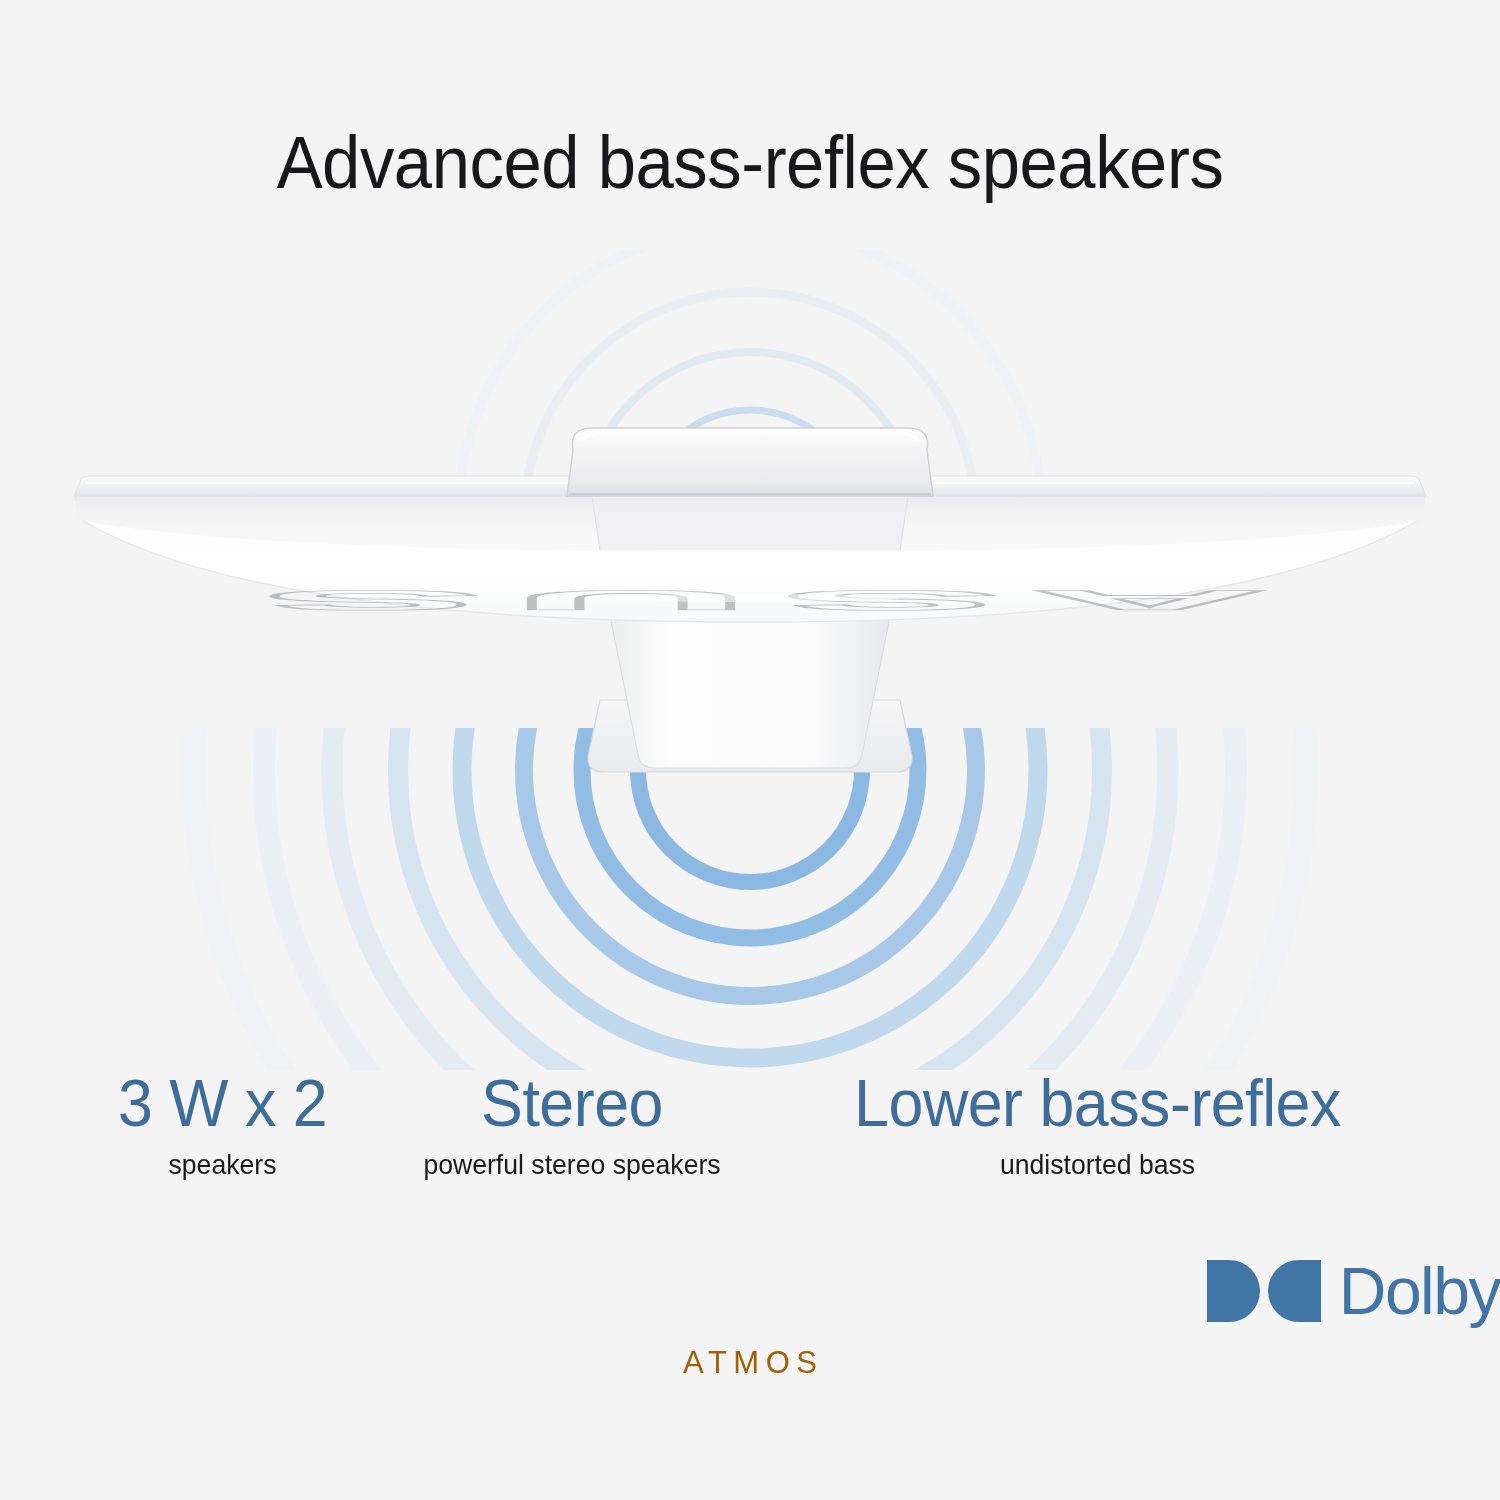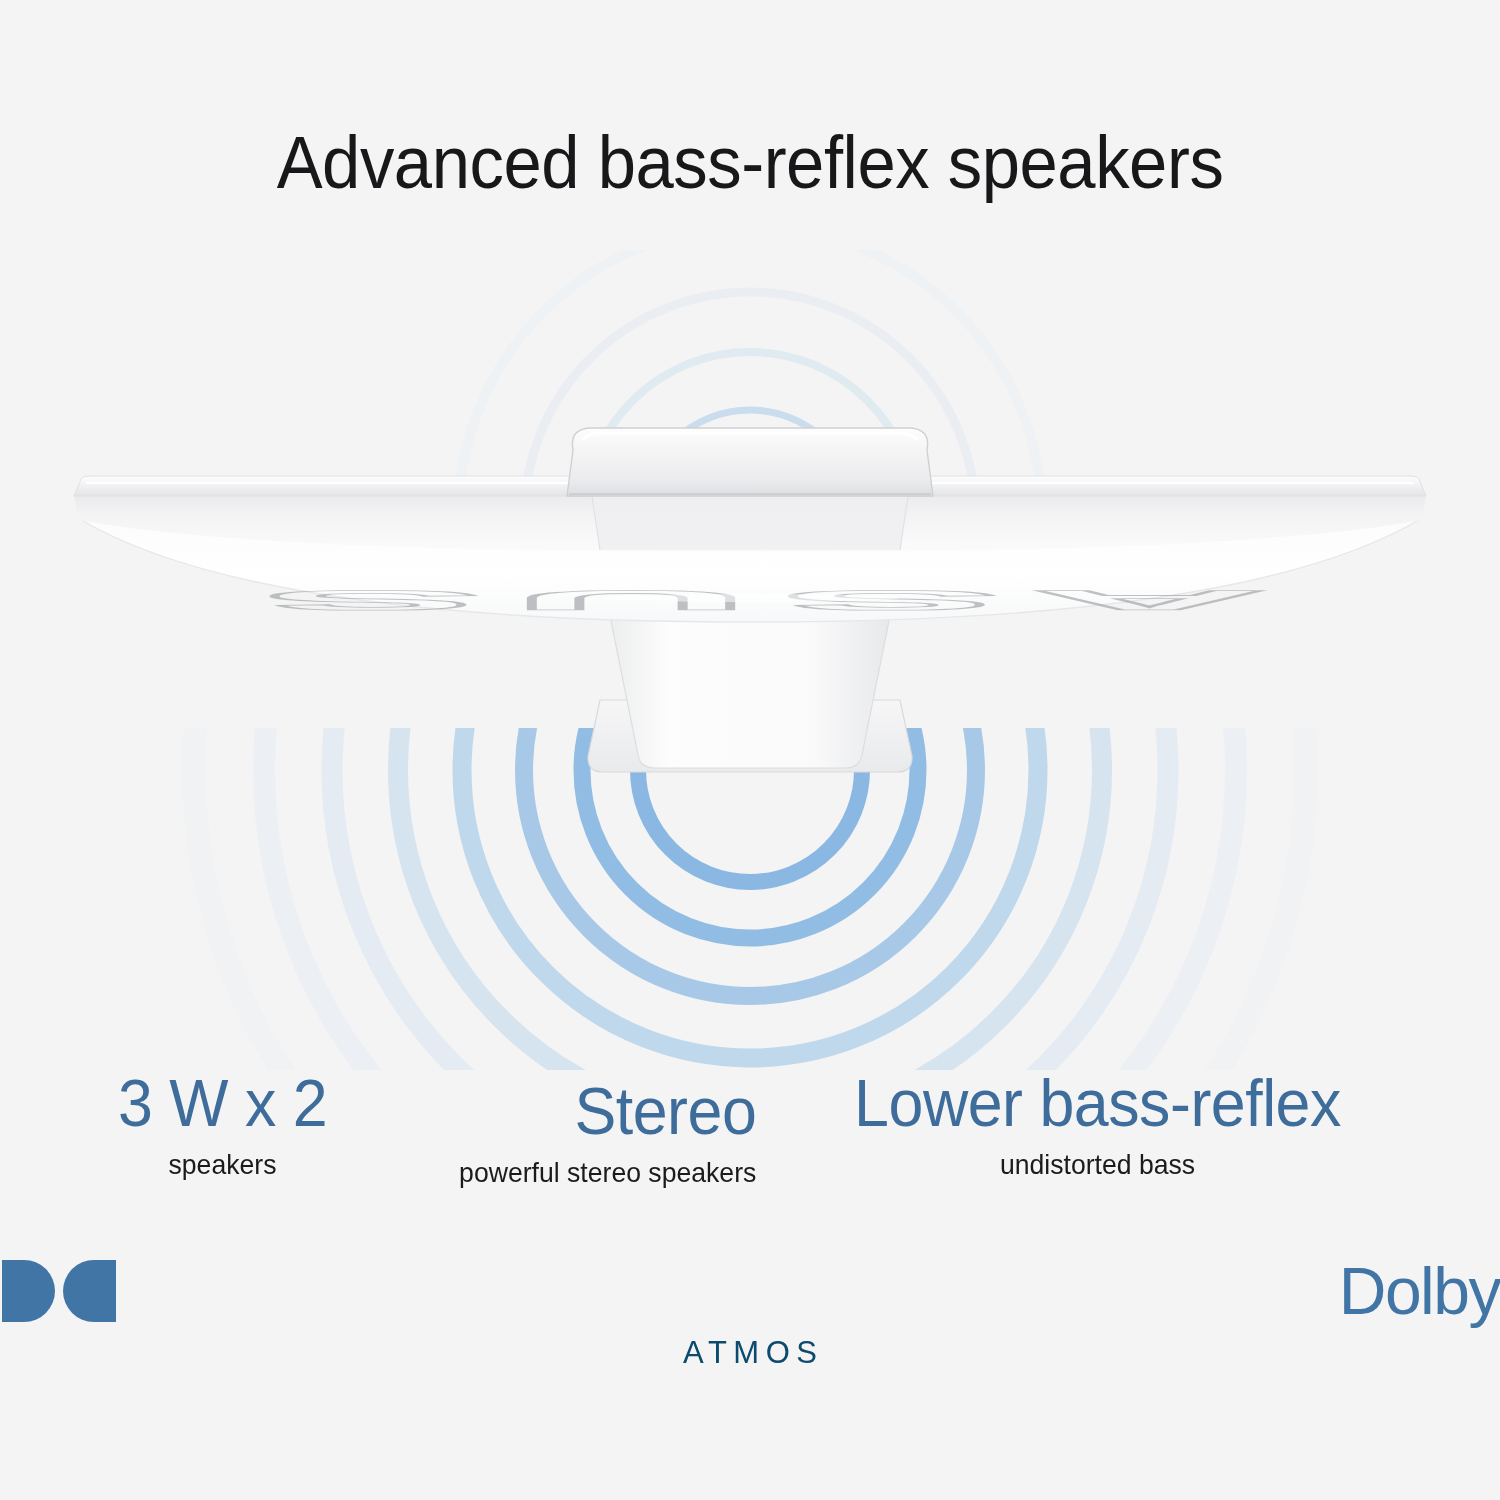--- a/index.html
+++ b/index.html
@@ -81,50 +81,50 @@
     color: #1b1b1d;
     font-size: 28px;
     line-height: 1.0;
     margin-top: 12px;
     font-weight: 400;
     transform: scaleX(0.95);
     transform-origin: 50% 50%;
   }
 
   .f0 { left: 30px;  top: 0; width: 385px; }
-  .f1 { left: 378px; top: 8px; width: 388px; text-align: right; }
+  .f1 { left: 378px; top: 0; width: 388px; }
   .f2 { left: 745px; top: 0; width: 705px; }
 
   
   .dolby {
     position: absolute;
     left: 0;
     top: 1255px;
     width: 1500px;
     text-align: center;
   }
   .dolby-row {
     display: flex;
     align-items: center;
-    justify-content: space-between;
+    justify-content: flex-end;
     gap: 16px;
     height: 72px;
   }
   .dolby-mark { display: block; }
   .dolby-word {
     color: #4175a6;
     font-size: 66px;
     line-height: 66px;
     font-weight: 400;
     letter-spacing: -1.5px;
     font-family: "Liberation Sans", sans-serif;
   }
   .dolby-sub {
-    margin-top: 10px;
-    color: #0c4a6e;
+    margin-top: 20px;
+    color: #a16207;
     font-size: 31px;
     line-height: 31px;
     letter-spacing: 6.5px;
     font-weight: 400;
     text-indent: 6.5px;
     font-family: "Liberation Sans", sans-serif;
   }
 </style>
 </head>
 <body>

